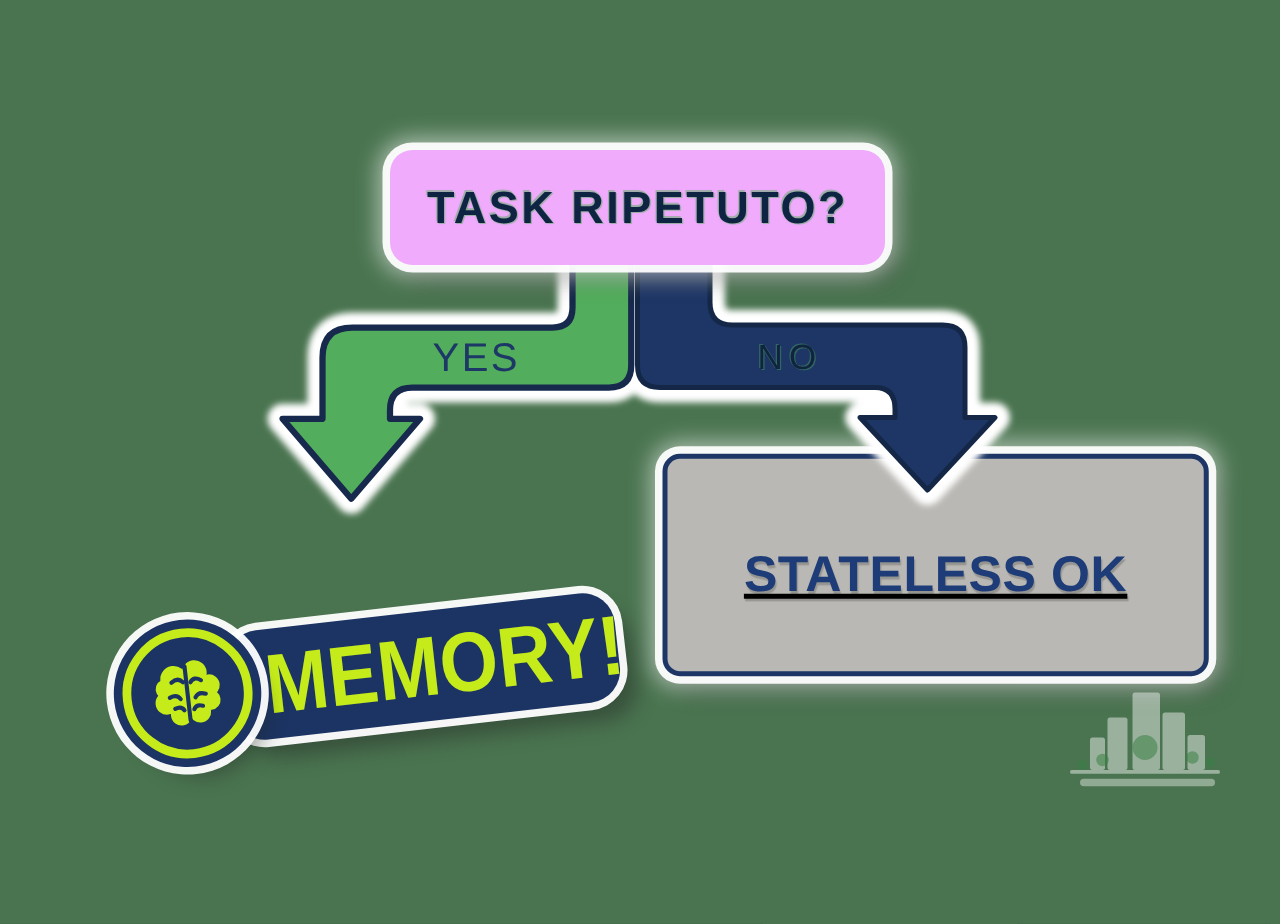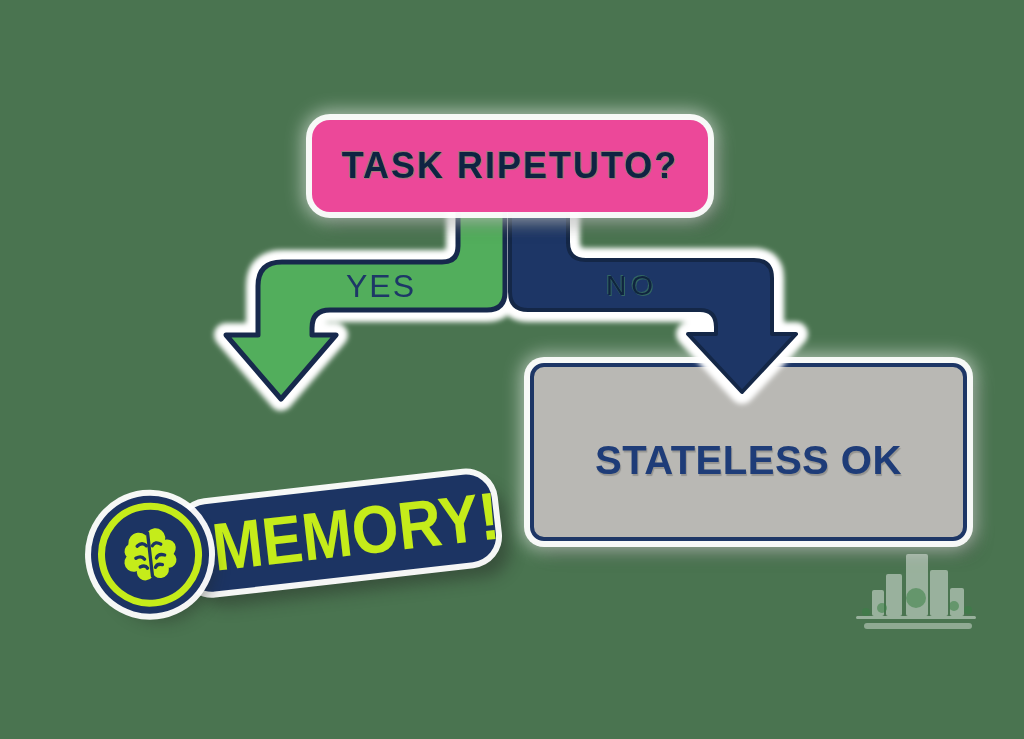--- a/index.html
+++ b/index.html
@@ -9,40 +9,40 @@
     background:#4a7450;
   }
   
   .halo{
     box-shadow:0 0 0 6px rgba(255,255,255,.93),
                0 0 18px 9px rgba(255,255,255,.55),
                10px 14px 16px rgba(40,45,40,.35);
   }
   #question-box{
     position:absolute;left:312px;top:120px;width:396px;height:92px;
-    background:#ec4899;border-radius:18px;z-index:3;
+    background:#f0abfc;border-radius:18px;z-index:3;
     display:flex;align-items:center;justify-content:center;
   }
   #question-box .q-label{
     color:#0f2342;font-size:36px;font-weight:700;letter-spacing:2px;white-space:nowrap;
     text-shadow:-1px -1px 0 rgba(82,174,92,.45),1px 1px 0 rgba(82,174,92,.45),0 0 2px rgba(82,174,92,.35);
   }
   #memory-box{
     position:absolute;left:58px;top:363px;width:426px;height:169px;
     background:#c5ec1a;border:4px solid #1d3666;border-radius:14px;z-index:1;
     display:flex;flex-direction:column;align-items:center;padding-top:38px;box-sizing:content-box;
   }
   #memory-box .m-line{
     color:#1b3261;font-size:40px;font-weight:700;letter-spacing:.5px;line-height:1.15;
     text-shadow:1px 2px 1px rgba(0,0,0,.18);
   }
   #stateless-box{
     position:absolute;left:530px;top:363px;width:429px;height:170px;
     background:#b9b8b4;border:4px solid #1d3666;border-radius:14px;z-index:1;
-    display:flex;align-items:center;justify-content:center;
+    display:flex;align-items:center;justify-content:center;text-decoration:underline;
   }
   #stateless-box .s-label{
     color:#1e3c78;font-size:40px;font-weight:700;letter-spacing:.5px;margin-top:16px;
     text-shadow:1px 2px 1px rgba(0,0,0,.2);
   }
   
   #arrows{position:absolute;left:0;top:0;z-index:2;}
   
   .branch-label{position:absolute;z-index:4;font-weight:400;white-space:nowrap;}
   #yes-label{left:346px;top:268px;font-size:32px;letter-spacing:2px;color:#1d3767;}

